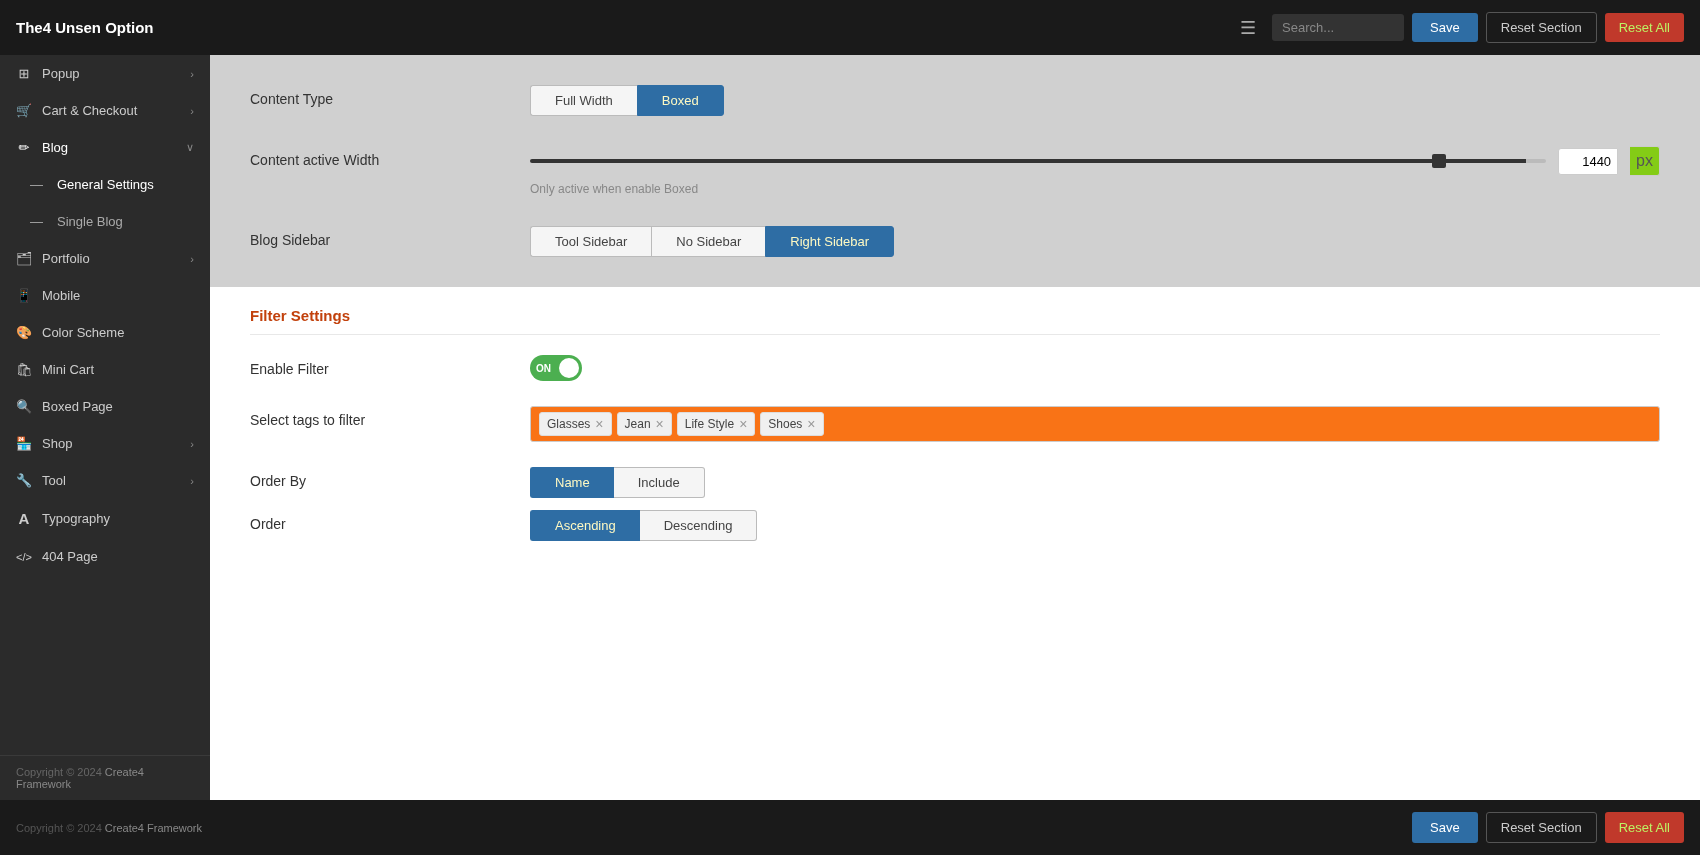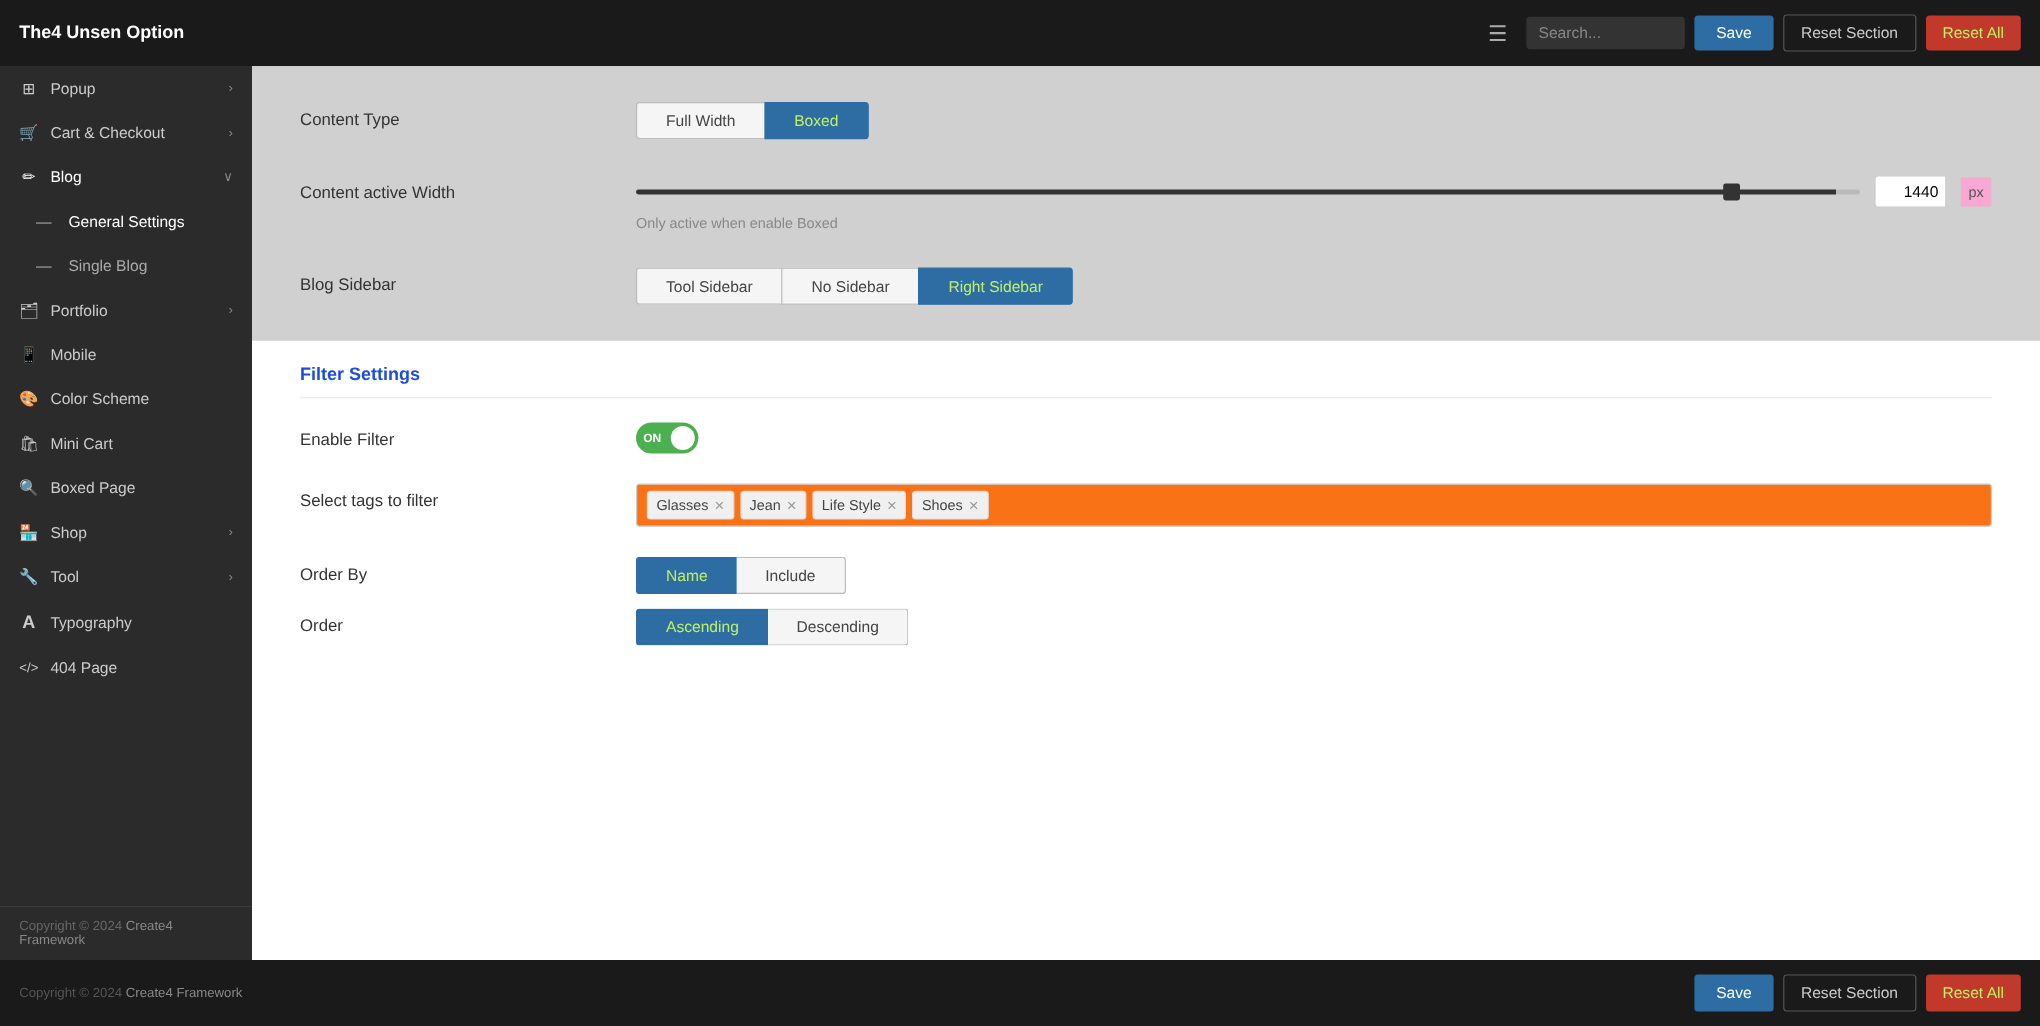--- a/index.html
+++ b/index.html
@@ -175,59 +175,59 @@
       background: #f5f5f5;
       color: #444;
       cursor: pointer;
       font-size: 13px;
       border-right: none;
     }
     .btn-group .btn-opt:first-child { border-radius: 3px 0 0 3px; }
     .btn-group .btn-opt:last-child { border-radius: 0 3px 3px 0; border-right: 1px solid #bbb; }
     .btn-group .btn-opt.active {
       background: #2e6da4;
-      color: #bef264;
+      color: #fef9c3;
       border-color: #2e6da4;
     }
     .btn-group .btn-opt.active + .btn-opt { border-left: none; }
     .slider-input {
       width: 60px;
       border: 1px solid #ccc;
       padding: 5px 6px;
       font-size: 13px;
       border-radius: 3px 0 0 3px;
       text-align: right;
       background: #fff;
     }
     .slider-unit {
       border: 1px solid #ccc;
       border-left: none;
       padding: 5px 6px;
-      font-size: 12px;
-      background: #f9a8d4;
+      font-size: 16px;
+      background: #84cc16;
       border-radius: 0 3px 3px 0;
       color: #555;
     }
     .slider-hint {
       font-size: 12px;
       color: #888;
       margin-top: 6px;
     }
 
     
     .filter-panel {
       background: #fff;
       margin: 0;
       padding: 0 40px 30px 40px;
       flex: 1;
     }
     .filter-panel-title {
       font-size: 15px;
       font-weight: 600;
-      color: #1d4ed8;
+      color: #c2410c;
       padding: 20px 0 10px 0;
       border-bottom: none;
     }
     .filter-divider {
       height: 1px;
       background: #e8e8e8;
       margin-bottom: 20px;
     }
 
     

